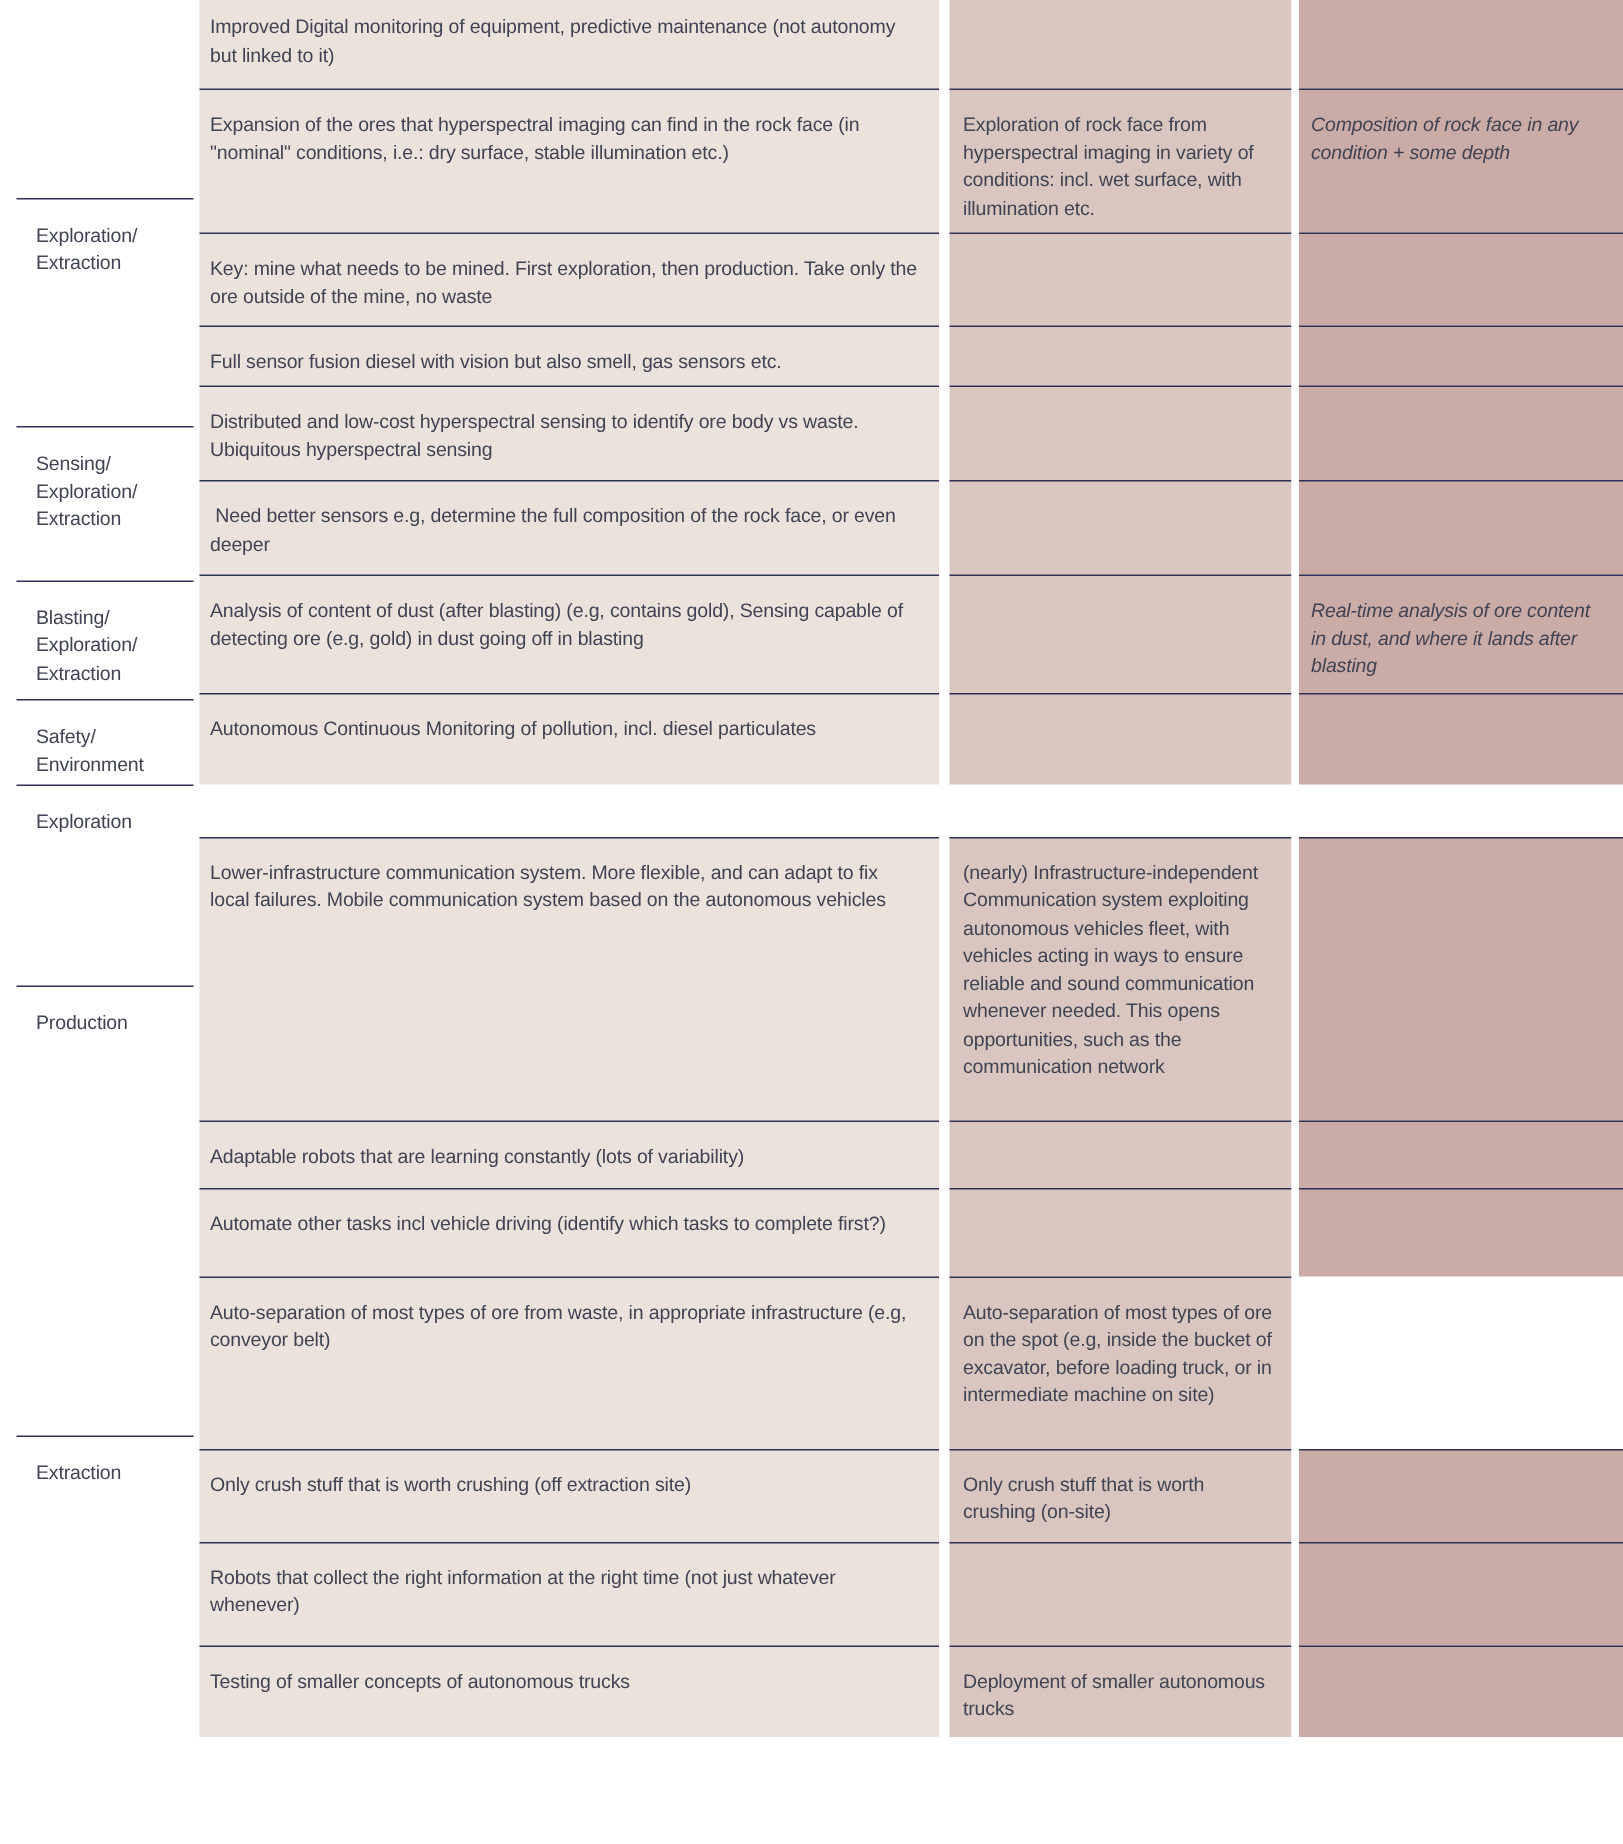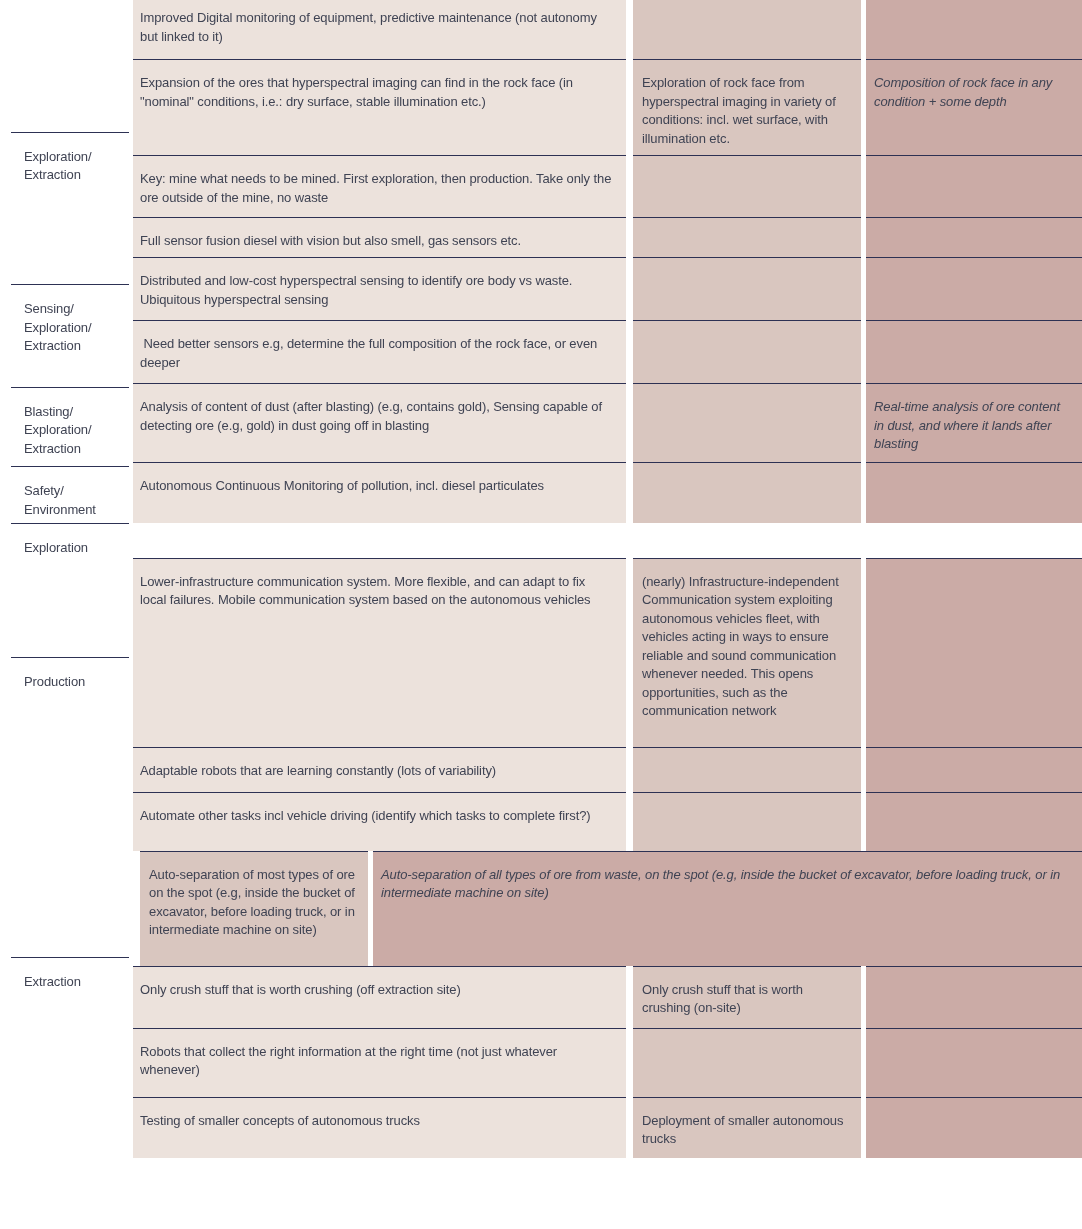--- a/index.html
+++ b/index.html
@@ -235,28 +235,28 @@
         <div class="gA"></div>
         <div class="c3">
             <div class="txt"></div>
           </div>
         <div class="gB"></div>
         <div class="c4">
             <div class="txt"></div>
           </div>
       </div>
       <div class="row" style="height:115px">
+        <div class="c2">
+            <div class="txt">Auto-separation of most types of ore from waste, in appropriate infrastructure (e.g, conveyor belt)</div>
+          </div>
         <div class="gA"></div>
         <div class="c3">
             <div class="txt">Auto-separation of most types of ore on the spot (e.g, inside the bucket of excavator, before loading truck, or in intermediate machine on site)</div>
           </div>
         <div class="gB"></div>
-        <div class="c4">
-            <div class="txt">Auto-separation of all types of ore from waste, on the spot (e.g, inside the bucket of excavator, before loading truck, or in intermediate machine on site)</div>
-          </div>
       </div>
       <div class="row" style="height:62px">
         <div class="c2">
             <div class="txt">Only crush stuff that is worth crushing (off extraction site)</div>
           </div>
         <div class="gA"></div>
         <div class="c3">
             <div class="txt">Only crush stuff that is worth crushing (on-site)</div>
           </div>
         <div class="gB"></div>

